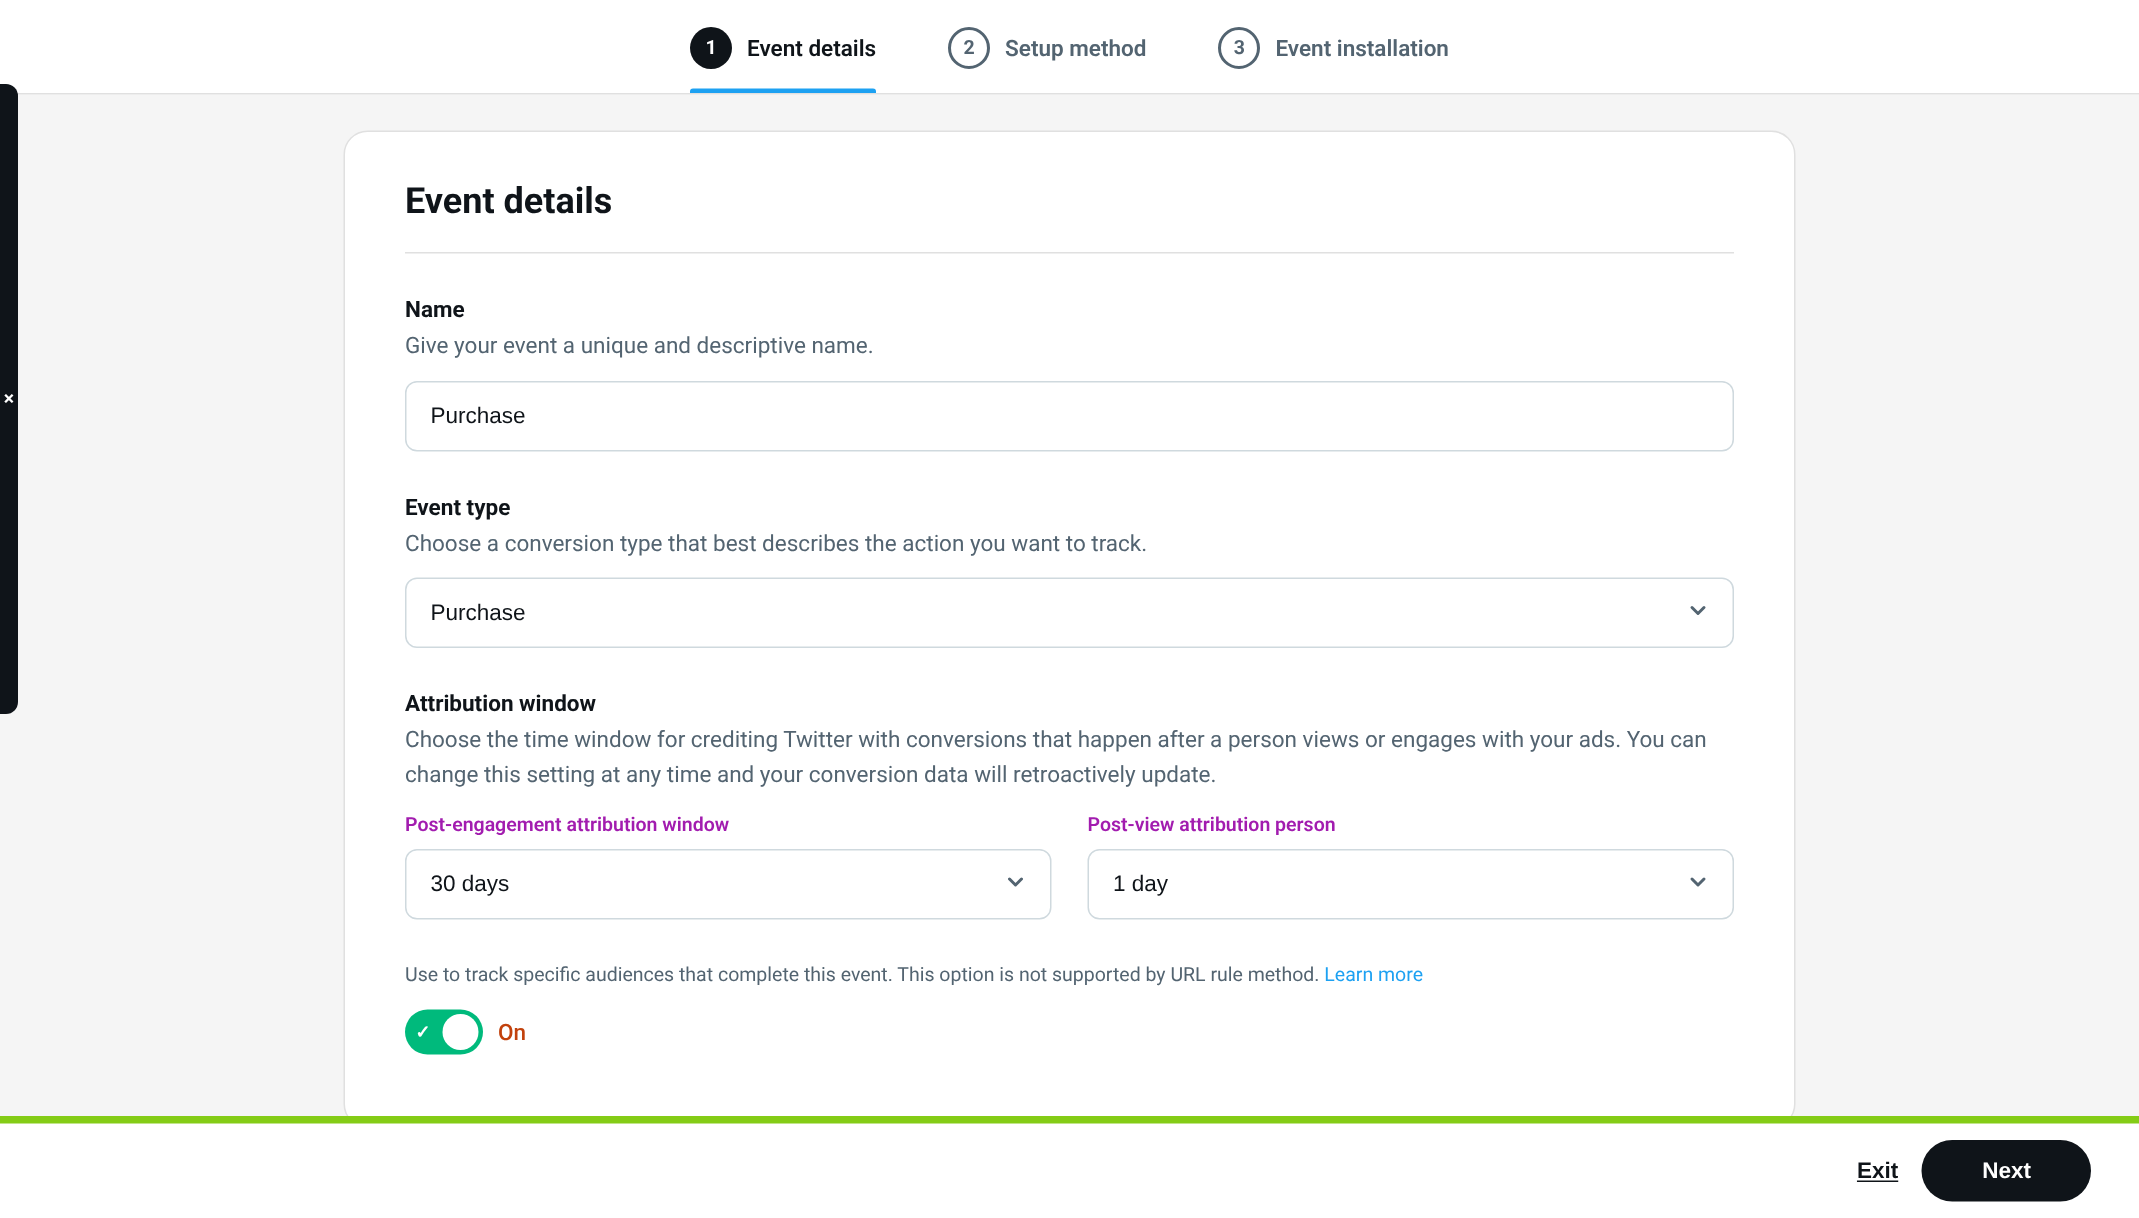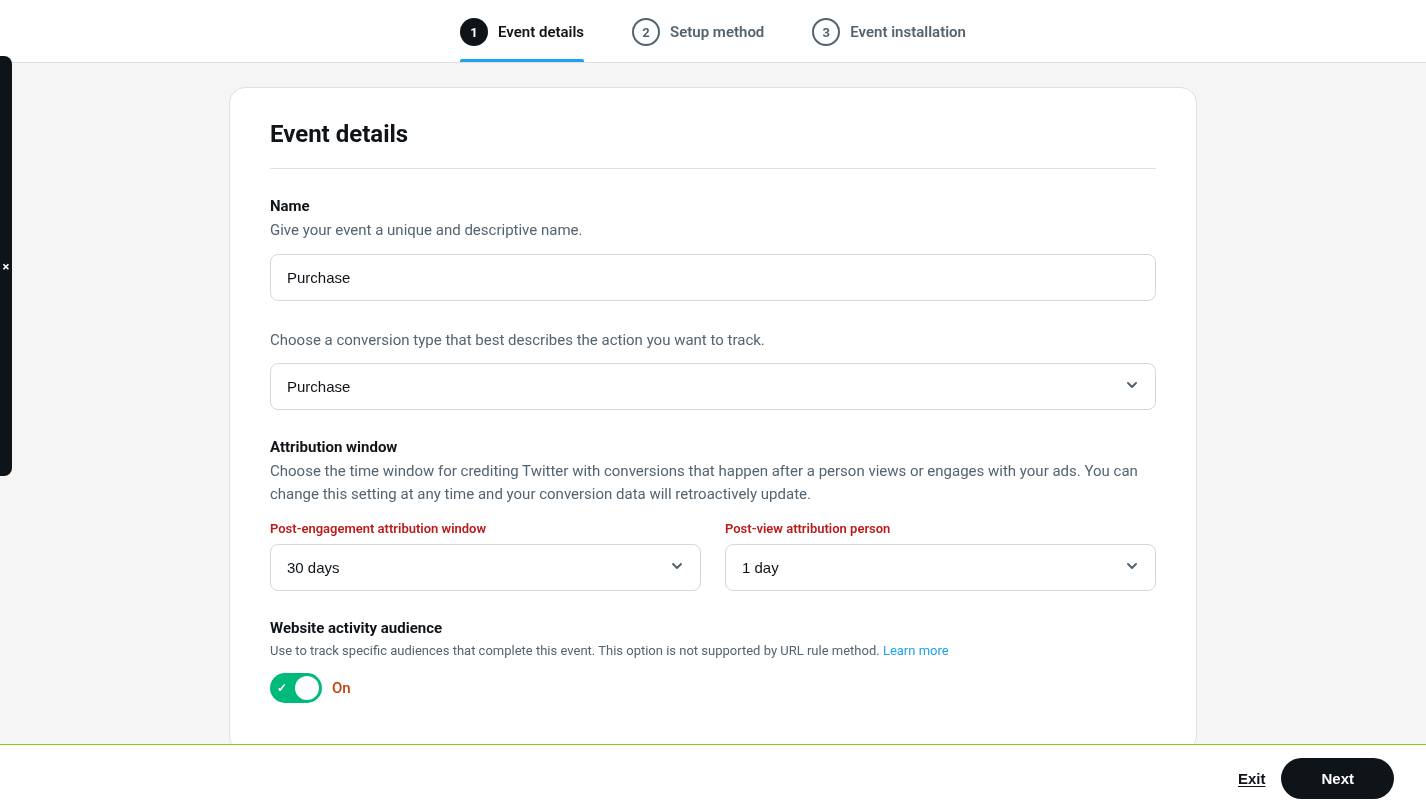--- a/index.html
+++ b/index.html
@@ -158,21 +158,21 @@
       display: flex;
       gap: 24px;
       margin-top: 16px;
     }
     .attribution-col {
       flex: 1;
     }
     .attribution-col-label {
       font-size: 13px;
       font-weight: 600;
-      color: #b91c1c;
+      color: #a21caf;
       margin-bottom: 8px;
     }
 
     
     .audience-section {
       margin-bottom: 8px;
     }
     .audience-hint {
       font-size: 13px;
       color: #536471;
@@ -261,21 +261,21 @@
     }
 
     
     .bottom-bar {
       position: fixed;
       bottom: 0;
       left: 0;
       right: 0;
       height: 68px;
       background: #fff;
-      border-top: 1px solid #84cc16;
+      border-top: 5px solid #84cc16;
       display: flex;
       align-items: center;
       justify-content: flex-end;
       padding: 0 32px;
       gap: 16px;
     }
     .exit-btn {
       background: transparent;
       border: none;
       font-size: 15px;
@@ -324,20 +324,21 @@
     <h1 class="card-title">Event details</h1>
     <div class="divider"></div>
 
     <div class="form-section">
       <div class="form-label">Name</div>
       <div class="form-hint">Give your event a unique and descriptive name.</div>
       <input type="text" class="text-input" value="Purchase" placeholder="Purchase" style="">
     </div>
 
     <div class="form-section">
+      <div class="form-label">Event type</div>
       <div class="form-hint">Choose a conversion type that best describes the action you want to track.</div>
       <div class="select-wrapper">
         <select class="select-field">
           <option>Purchase</option>
           <option>Download</option>
           <option>Sign up</option>
           <option>Page view</option>
           <option>Custom</option>
         </select>
         <span class="select-arrow">
@@ -386,21 +387,20 @@
               <svg width="16" height="16" viewBox="0 0 16 16" fill="none">
                 <path d="M4 6l4 4 4-4" stroke="#536471" stroke-width="2" stroke-linecap="round" stroke-linejoin="round"></path>
               </svg>
             </span>
           </div>
         </div>
       </div>
     </div>
 
     <div class="audience-section">
-      <div class="form-label">Website activity audience</div>
       <div class="audience-hint">
         <span>Use to track specific audiences that complete this event. This option is not supported by URL rule method.</span>
         <a href="#">Learn more</a>
       </div>
       <div class="toggle-row">
         <label class="toggle">
           <input type="checkbox" checked="" style="">
           <span class="toggle-slider">
             <span class="toggle-checkmark">✓</span>
           </span>

